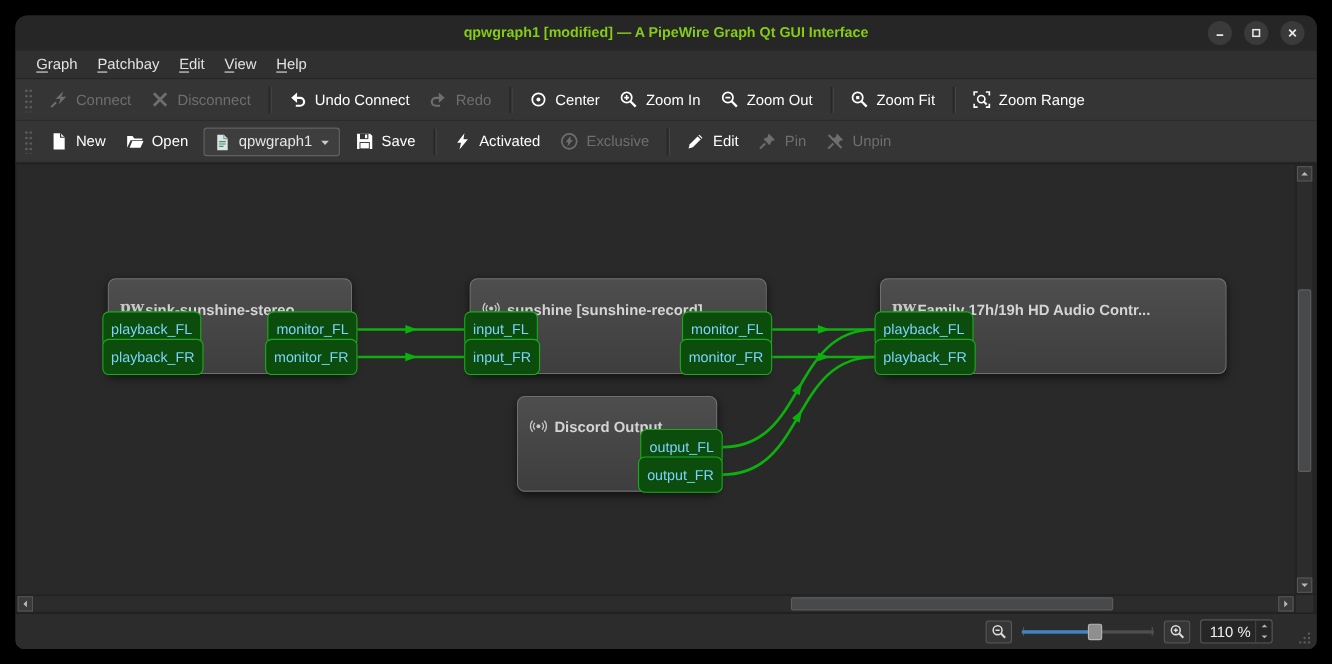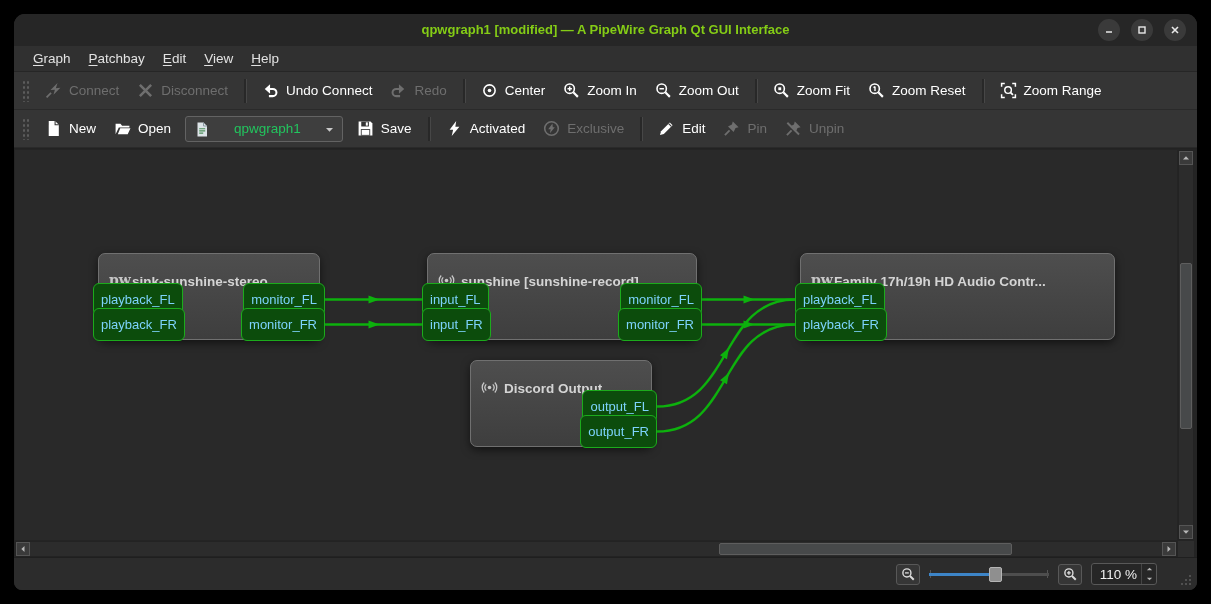--- a/index.html
+++ b/index.html
@@ -25,22 +25,22 @@
              padding-left:6px; border-bottom:1px solid #2a2a2a; }
   .tb-handle { width:8px; height:22px; margin:0 6px 0 2px;
                background-image:radial-gradient(circle, #5c5c5c 1px, transparent 1.4px);
                background-size:4px 5px; }
   .tb-sep { width:2px; height:24px; margin:0 7px; background:#282828; box-shadow:1px 0 0 #474747; }
   .tb-btn { display:flex; align-items:center; gap:7px; padding:5px 9px; color:#ffffff;
             font-size:13.5px; border-radius:3px; white-space:nowrap; }
   .tb-btn.disabled { color:#6e6e6e; }
   .tb-icon { width:17px; height:17px; display:flex; }
   .tb-icon svg { width:17px; height:17px; }
-  .tb-combo { display:flex; align-items:center; gap:24px; margin:0 5px; padding:4px 8px;
-              background:#3e3e3e; border:1px solid #636363; border-radius:3px; color:#22c55e;
+  .tb-combo { display:flex; align-items:center; gap:7px; margin:0 5px; padding:4px 8px;
+              background:#3e3e3e; border:1px solid #636363; border-radius:3px; color:#e5e5e5;
               font-size:13.5px; }
   .tb-combo .tb-icon { width:16px; height:16px; }
   
   .frame { position:relative; flex:1 1 auto; background:#242424; border-top:1px solid #222; }
   .canvas { position:absolute; left:1px; top:1px; width:1162px; height:390px; background:#292929; overflow:hidden; }
   svg.wires { position:absolute; left:0; top:0; z-index:1; pointer-events:none; }
   svg.wires path, svg.wires polygon { pointer-events:auto; }
   
   .node { position:absolute; z-index:2; border:1px solid #707070; border-radius:7px;
           background:linear-gradient(180deg,#4e4e4e 0%,#454545 55%,#3e3e3e 100%);
@@ -195,30 +195,20 @@
       <div class="tb-btn">
         <span class="tb-icon">
           <svg viewBox="0 0 16 16">
             <circle cx="6.3" cy="6.3" r="4.4" fill="none" stroke="currentColor" stroke-width="1.5"></circle>
             <path d="M9.7 9.7 14 14" stroke="currentColor" stroke-width="2"></path>
             <rect x="5" y="5" width="2.7" height="2.7" fill="currentColor"></rect>
           </svg>
         </span>
         <span>Zoom Fit</span>
       </div>
-      <div class="tb-btn">
-        <span class="tb-icon">
-          <svg viewBox="0 0 16 16">
-            <circle cx="6.3" cy="6.3" r="4.4" fill="none" stroke="currentColor" stroke-width="1.5"></circle>
-            <path d="M9.7 9.7 14 14" stroke="currentColor" stroke-width="2"></path>
-            <path d="M6.6 4.2v4.3M5.2 5.3l1.4-1.1" stroke="currentColor" stroke-width="1.3" fill="none"></path>
-          </svg>
-        </span>
-        <span>Zoom Reset</span>
-      </div>
       <div class="tb-sep"></div>
       <div class="tb-btn">
         <span class="tb-icon">
           <svg viewBox="0 0 16 16">
             <path d="M1.5 4.5v-3h3M11.5 1.5h3v3M14.5 11.5v3h-3M4.5 14.5h-3v-3" fill="none" stroke="currentColor" stroke-width="1.4"></path>
             <circle cx="7.6" cy="7.6" r="3.1" fill="none" stroke="currentColor" stroke-width="1.4"></circle>
             <path d="M10 10l2.2 2.2" stroke="currentColor" stroke-width="1.7"></path>
           </svg>
         </span>
         <span>Zoom Range</span>

